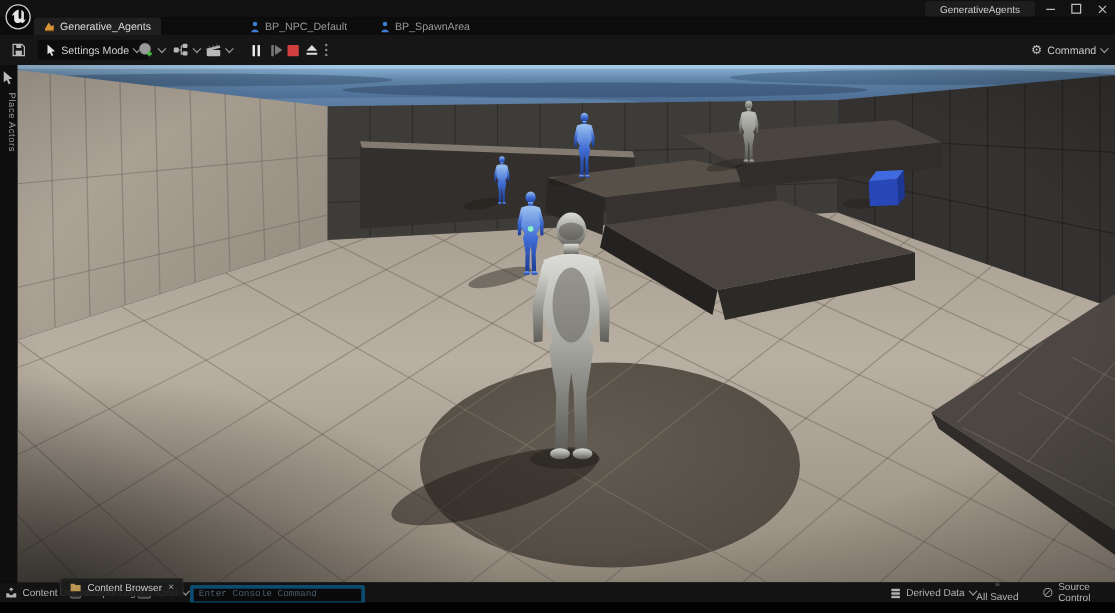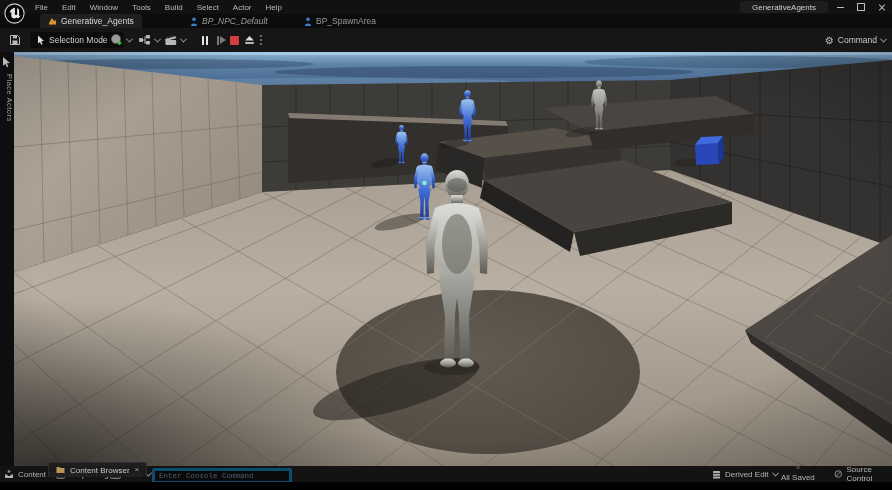--- a/index.html
+++ b/index.html
@@ -16,21 +16,21 @@
       display:flex;align-items:center;padding:0 12px;font-size:8px;color:#cfcfcf;text-align:center;}
   .winbtns{right:4px;top:0;height:14px;display:flex;align-items:center;gap:9px;}
   .winbtn{width:12px;height:12px;display:flex;align-items:center;justify-content:center;}
   .ic-min{width:7px;height:1px;background:#bdbdbd;}
   .ic-max{width:6px;height:6px;border:1px solid #bdbdbd;}
   .ic-x{position:relative;width:8px;height:8px;}
   .ic-x::before,.ic-x::after{content:"";position:absolute;left:0;top:3.5px;width:8px;height:1px;background:#bdbdbd;}
   .ic-x::before{transform:rotate(45deg);} .ic-x::after{transform:rotate(-45deg);}
   
   .tab{top:0;height:14px;display:flex;align-items:center;gap:4px;padding:0 8px;font-size:8.5px;}
-  .tab.active{background:#1f1f1f;border-radius:3px 3px 0 0;color:#dcdcdc;margin-left:13px;}
+  .tab.active{background:#1f1f1f;border-radius:3px 3px 0 0;color:#dcdcdc;}
   .tab.inactive{color:#9a9a9a;}
   
   #toolbar{left:0;top:28px;width:892px;height:24px;background:#161616;border-bottom:1px solid #000;}
   .tbtn{position:absolute;top:0;height:24px;display:flex;align-items:center;justify-content:center;gap:3px;}
   #mode-pill{left:30px;top:4px;height:16px;background:#0c0c0c;border-radius:3px;
       display:flex;align-items:center;gap:4px;padding:0 7px;font-size:8.5px;color:#d2d2d2;}
   .chev{display:inline-block;width:4px;height:4px;border-right:1px solid #9a9a9a;
         border-bottom:1px solid #9a9a9a;transform:rotate(45deg) translate(-1px,-1px);}
   .bar{width:2px;height:9px;background:#e8e8e8;border-radius:.5px;}
   .bar.dim{background:#7a7a7a;}
@@ -55,30 +55,20 @@
       border:1px solid #2e2e2e;border-bottom:none;border-radius:3px 3px 0 0;
       display:flex;align-items:center;gap:5px;padding:0 7px;font-size:8px;color:#c8c8c8;z-index:3;}
   #cb-close{color:#a5a5a5;font-size:8px;line-height:1;}
   #blackstrip{left:0;top:482px;width:892px;height:8px;background:#010101;}
   .icon{display:inline-flex;align-items:center;justify-content:center;}
 </style>
 </head>
 <body>
 
 <div id="titlebar" class="abs">
-  <div class="menu-row abs">
-    <span class="menu-item">File</span>
-    <span class="menu-item">Edit</span>
-    <span class="menu-item">Window</span>
-    <span class="menu-item">Tools</span>
-    <span class="menu-item">Build</span>
-    <span class="menu-item">Select</span>
-    <span class="menu-item">Actor</span>
-    <span class="menu-item">Help</span>
-  </div>
   <div id="project-pill" class="abs">
       <span>GenerativeAgents</span>
     </div>
   <div class="winbtns abs">
     <span class="winbtn">
         <span class="ic-min"></span>
       </span>
     <span class="winbtn">
         <span class="ic-max"></span>
       </span>
@@ -98,21 +88,21 @@
 <div id="tabbar" class="abs">
   <div class="tab active abs" style="left:27px;">
     <span class="icon">
       <svg width="9" height="9" viewBox="0 0 9 9">
           <path d="M1,6 4,1 6,4 8,3 8,7 1,7 Z" fill="#d79433"></path>
           <path d="M1,7 8,7 8,8 1,8Z" fill="#8f5e16"></path>
         </svg>
     </span>
     <span>Generative_Agents</span>
   </div>
-  <div class="tab inactive abs" style="left:182px;font-style:italic;">
+  <div class="tab inactive abs" style="left:192px;">
     <span class="icon">
       <svg width="8" height="9" viewBox="0 0 8 9">
           <circle cx="4" cy="2.2" r="1.8" fill="#3e7fd6"></circle>
           <path d="M1,9 C1,5.8 7,5.8 7,9 Z" fill="#3e7fd6"></path>
         </svg>
     </span>
     <span>BP_NPC_Default</span>
   </div>
   <div class="tab inactive abs" style="left:296px;">
     <span class="icon">
@@ -130,21 +120,21 @@
     <svg width="12" height="12" viewBox="0 0 12 12">
       <path d="M1.5,1.5 H8.5 L10.5,3.5 V10.5 H1.5 Z" fill="none" stroke="#b8b8b8" stroke-width="1"></path>
       <rect x="3.5" y="6.5" width="5" height="4" fill="#b8b8b8"></rect>
         <rect x="4" y="1.8" width="4" height="2.6" fill="#b8b8b8"></rect>
     </svg>
   </div>
   <div id="mode-pill" class="abs">
     <svg width="8" height="10" viewBox="0 0 8 10">
       <path d="M1,0.5 L7,6 L4.2,6.3 L5.6,9.2 L4.3,9.8 L2.9,6.9 L1,8.4 Z" fill="#e2e2e2"></path>
     </svg>
-    <span>Selection Mode</span>
+    <span>Settings Mode</span>
     <span class="chev"></span>
   </div>
   <div class="tbtn" style="left:108px;width:26px;">
     <svg width="14" height="14" viewBox="0 0 14 14">
       <circle cx="6" cy="6" r="4.6" fill="#9a9a9a"></circle>
         <circle cx="6" cy="6" r="4.6" fill="none" stroke="#555" stroke-width=".6"></circle>
       <path d="M9.5,8 v4 M7.5,10 h4" stroke="#42c242" stroke-width="1.6"></path>
     </svg>
     <span class="chev"></span>
   </div>
@@ -456,21 +446,21 @@
     <span>Cmd</span>
     <span class="chev"></span>
   </div>
   <input id="console-input" placeholder="Enter Console Command" style="">
   <div class="sb-item" style="left:712px;">
     <svg width="9" height="9" viewBox="0 0 9 9">
       <rect x="1" y="1" width="7" height="2" rx=".6" fill="#b0b0b0"></rect>
       <rect x="1" y="3.8" width="7" height="2" rx=".6" fill="#b0b0b0"></rect>
       <rect x="1" y="6.6" width="7" height="2" rx=".6" fill="#b0b0b0"></rect>
     </svg>
-    <span>Derived Edit</span>
+    <span>Derived Data</span>
     <span class="chev"></span>
   </div>
   <div class="sb-item" style="left:781px;flex-direction:column;">
     <svg width="10" height="10" viewBox="0 0 10 10">
       <path d="M1,1 H7 L9,3 V9 H1 Z" fill="none" stroke="#b0b0b0" stroke-width=".9"></path>
       <path d="M3,5 L4.5,6.8 7.2,3.4" stroke="#b0b0b0" stroke-width="1" fill="none"></path>
     </svg>
     <span>All Saved</span>
   </div>
   <div class="sb-item" style="left:834px;">

